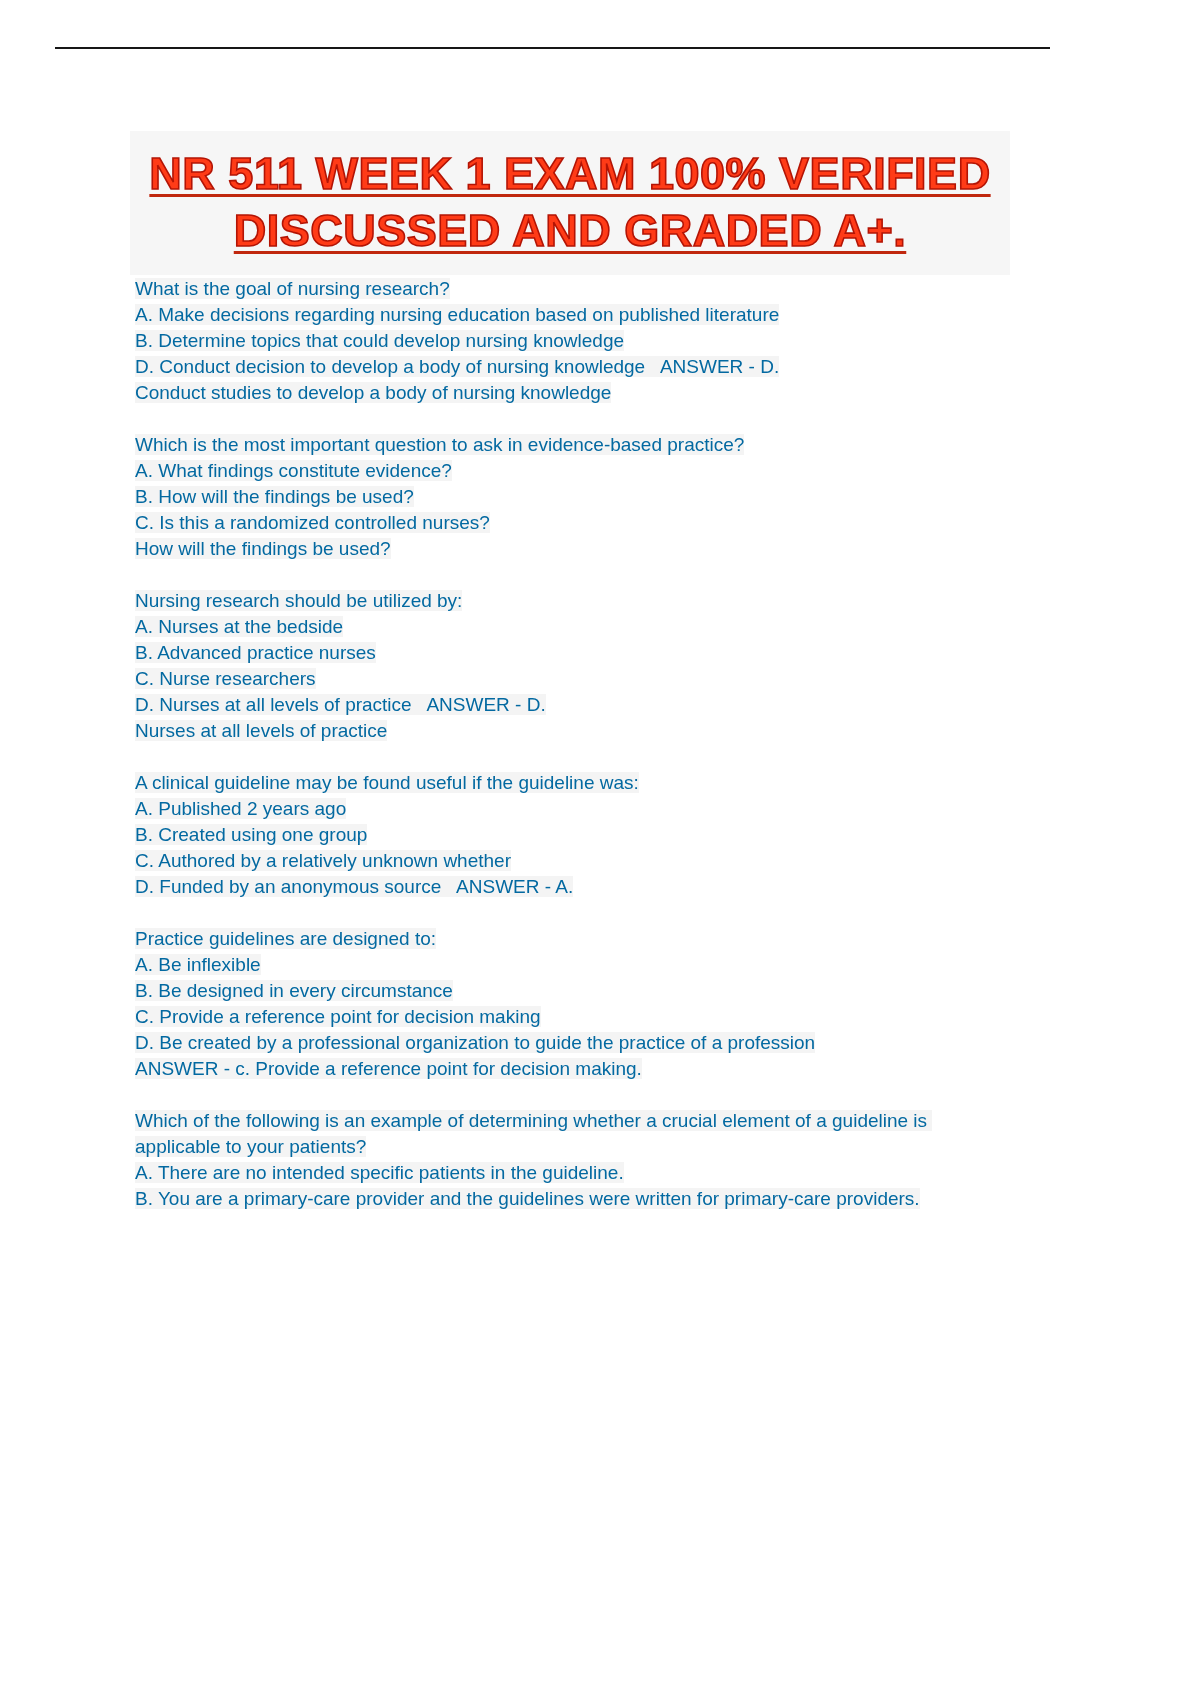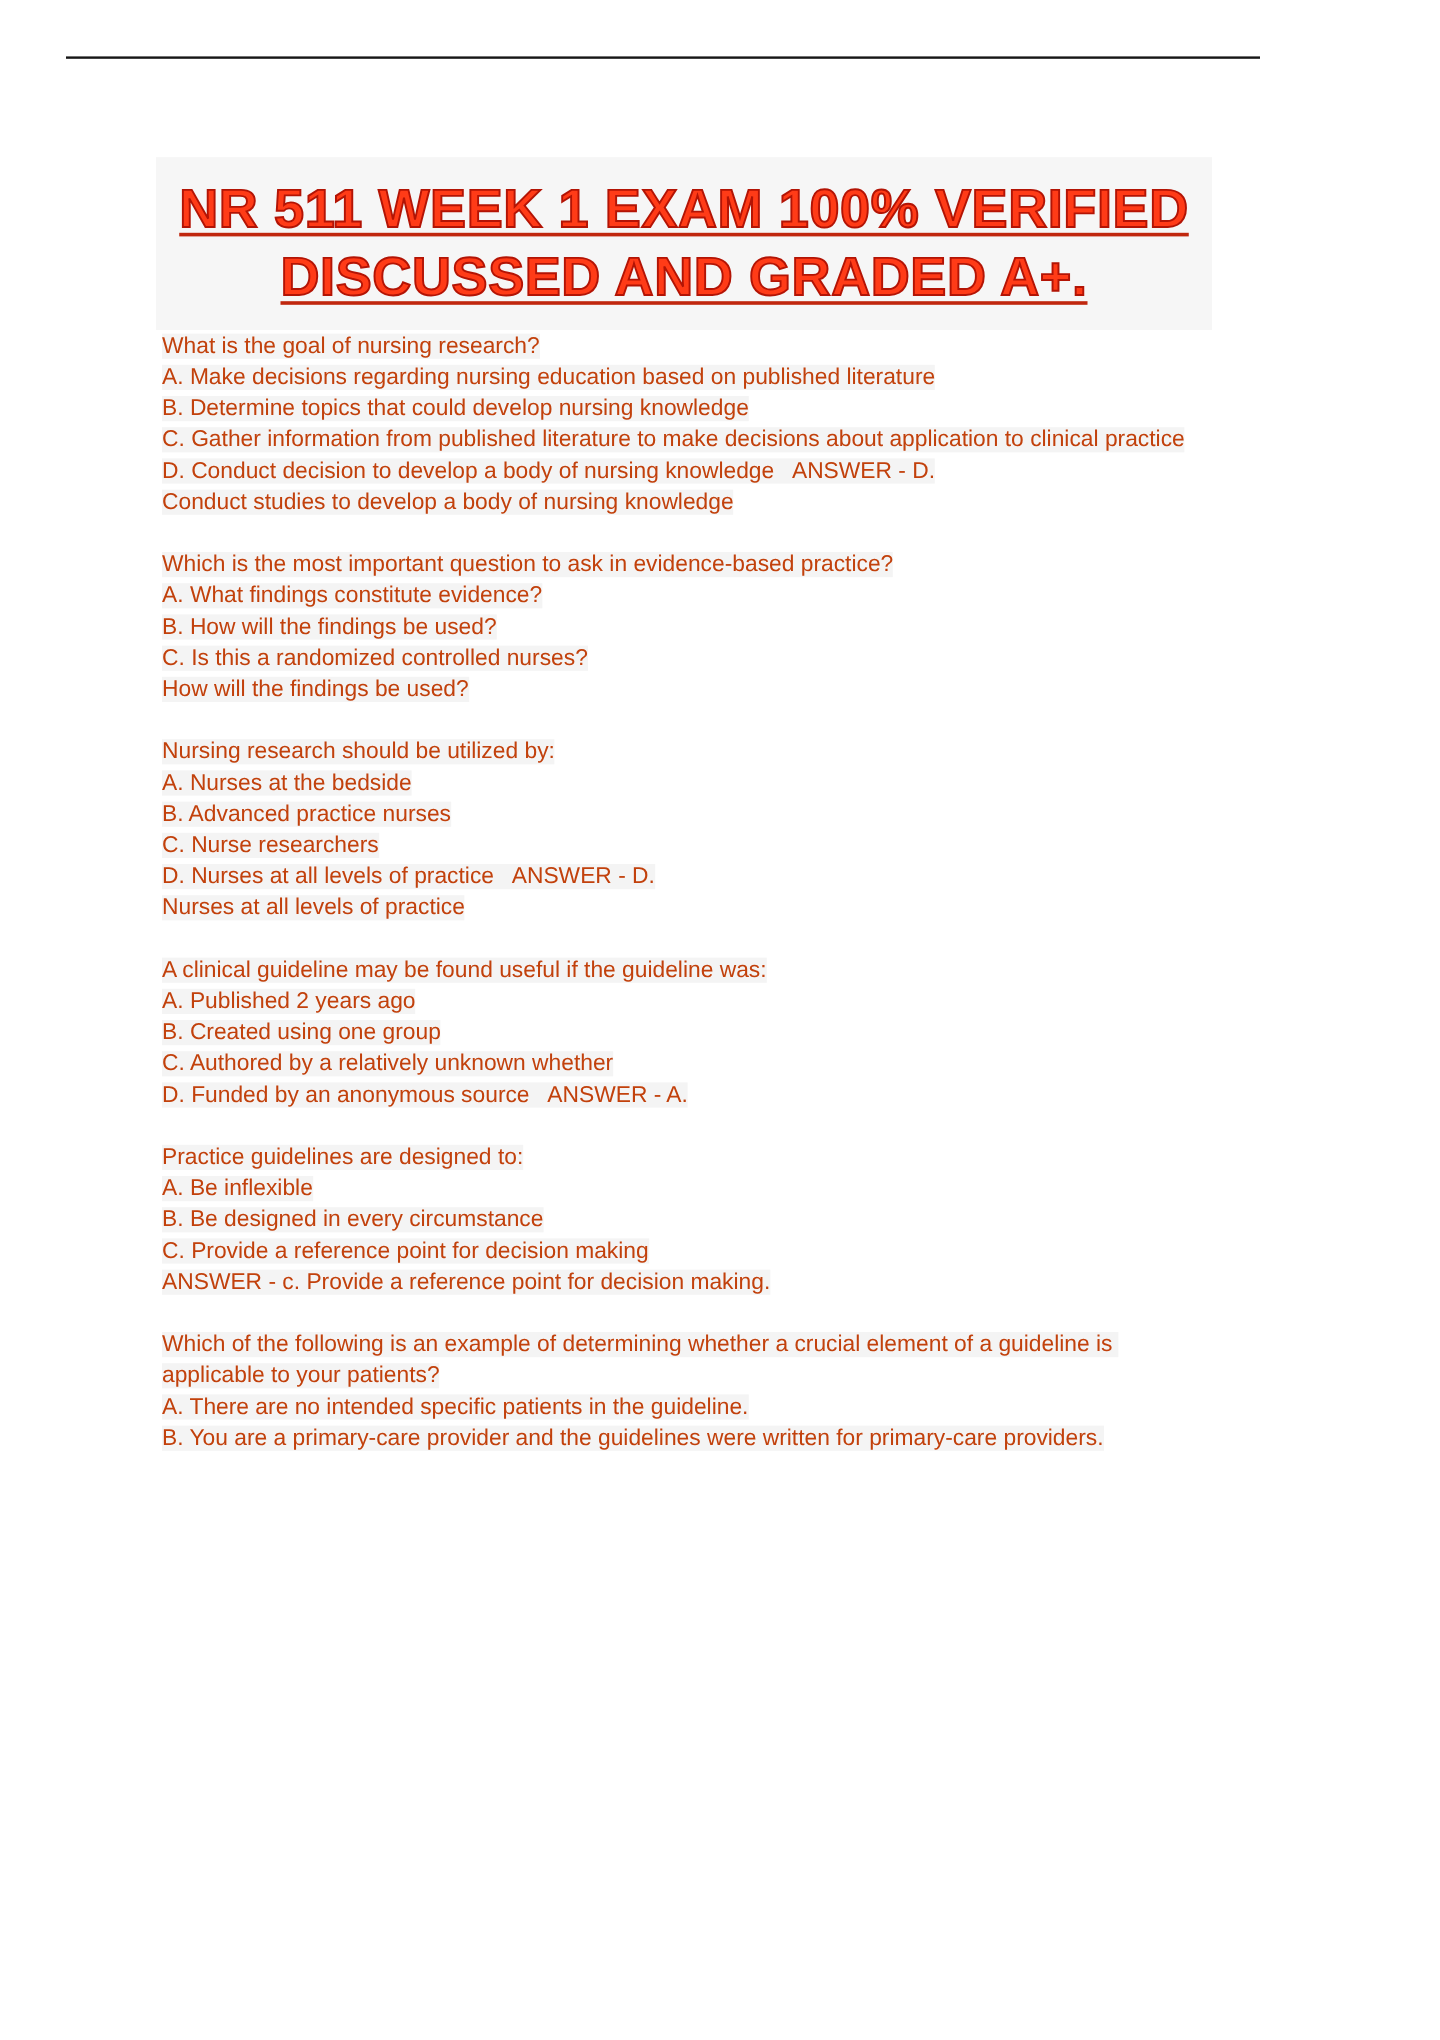--- a/index.html
+++ b/index.html
@@ -49,21 +49,21 @@
     left: 135px;
     top: 276px;
     width: 880px;
   }
   .question-block {
     margin-bottom: 26px;
   }
   .line {
     font-size: 19px;
     line-height: 26px;
-    color: #c2410c;
+    color: #0369a1;
     white-space: pre-wrap;
   }
   .line .hl {
     background: #f4f4f4;
   }
 </style>
 </head>
 <body>
 
 <div class="page">
@@ -73,21 +73,20 @@
   <div class="title-block">
     <div class="title-line">NR 511 WEEK 1 EXAM 100% VERIFIED</div>
     <div class="title-line">DISCUSSED AND GRADED A+.</div>
   </div>
 
   <div class="content">
       <div class="question-block">
         <div class="line"><span class="hl">What is the goal of nursing research?</span></div>
         <div class="line"><span class="hl">A. Make decisions regarding nursing education based on published literature</span></div>
         <div class="line"><span class="hl">B. Determine topics that could develop nursing knowledge</span></div>
-        <div class="line"><span class="hl">C. Gather information from published literature to make decisions about application to clinical practice</span></div>
         <div class="line"><span class="hl">D. Conduct decision to develop a body of nursing knowledge   ANSWER - D.</span></div>
         <div class="line"><span class="hl">Conduct studies to develop a body of nursing knowledge</span></div>
       </div>
       <div class="question-block">
         <div class="line"><span class="hl">Which is the most important question to ask in evidence-based practice?</span></div>
         <div class="line"><span class="hl">A. What findings constitute evidence?</span></div>
         <div class="line"><span class="hl">B. How will the findings be used?</span></div>
         <div class="line"><span class="hl">C. Is this a randomized controlled nurses?</span></div>
         <div class="line"><span class="hl">How will the findings be used?</span></div>
       </div>
@@ -104,20 +103,21 @@
         <div class="line"><span class="hl">A. Published 2 years ago</span></div>
         <div class="line"><span class="hl">B. Created using one group</span></div>
         <div class="line"><span class="hl">C. Authored by a relatively unknown whether</span></div>
         <div class="line"><span class="hl">D. Funded by an anonymous source   ANSWER - A.</span></div>
       </div>
       <div class="question-block">
         <div class="line"><span class="hl">Practice guidelines are designed to:</span></div>
         <div class="line"><span class="hl">A. Be inflexible</span></div>
         <div class="line"><span class="hl">B. Be designed in every circumstance</span></div>
         <div class="line"><span class="hl">C. Provide a reference point for decision making</span></div>
+        <div class="line"><span class="hl">D. Be created by a professional organization to guide the practice of a profession</span></div>
         <div class="line"><span class="hl">ANSWER - c. Provide a reference point for decision making.</span></div>
       </div>
       <div class="question-block">
         <div class="line"><span class="hl">Which of the following is an example of determining whether a crucial element of a guideline is applicable to your patients?</span></div>
         <div class="line"><span class="hl">A. There are no intended specific patients in the guideline.</span></div>
         <div class="line"><span class="hl">B. You are a primary-care provider and the guidelines were written for primary-care providers.</span></div>
       </div>
     </div>
 
   <div class="rule rule-bottom"></div>

